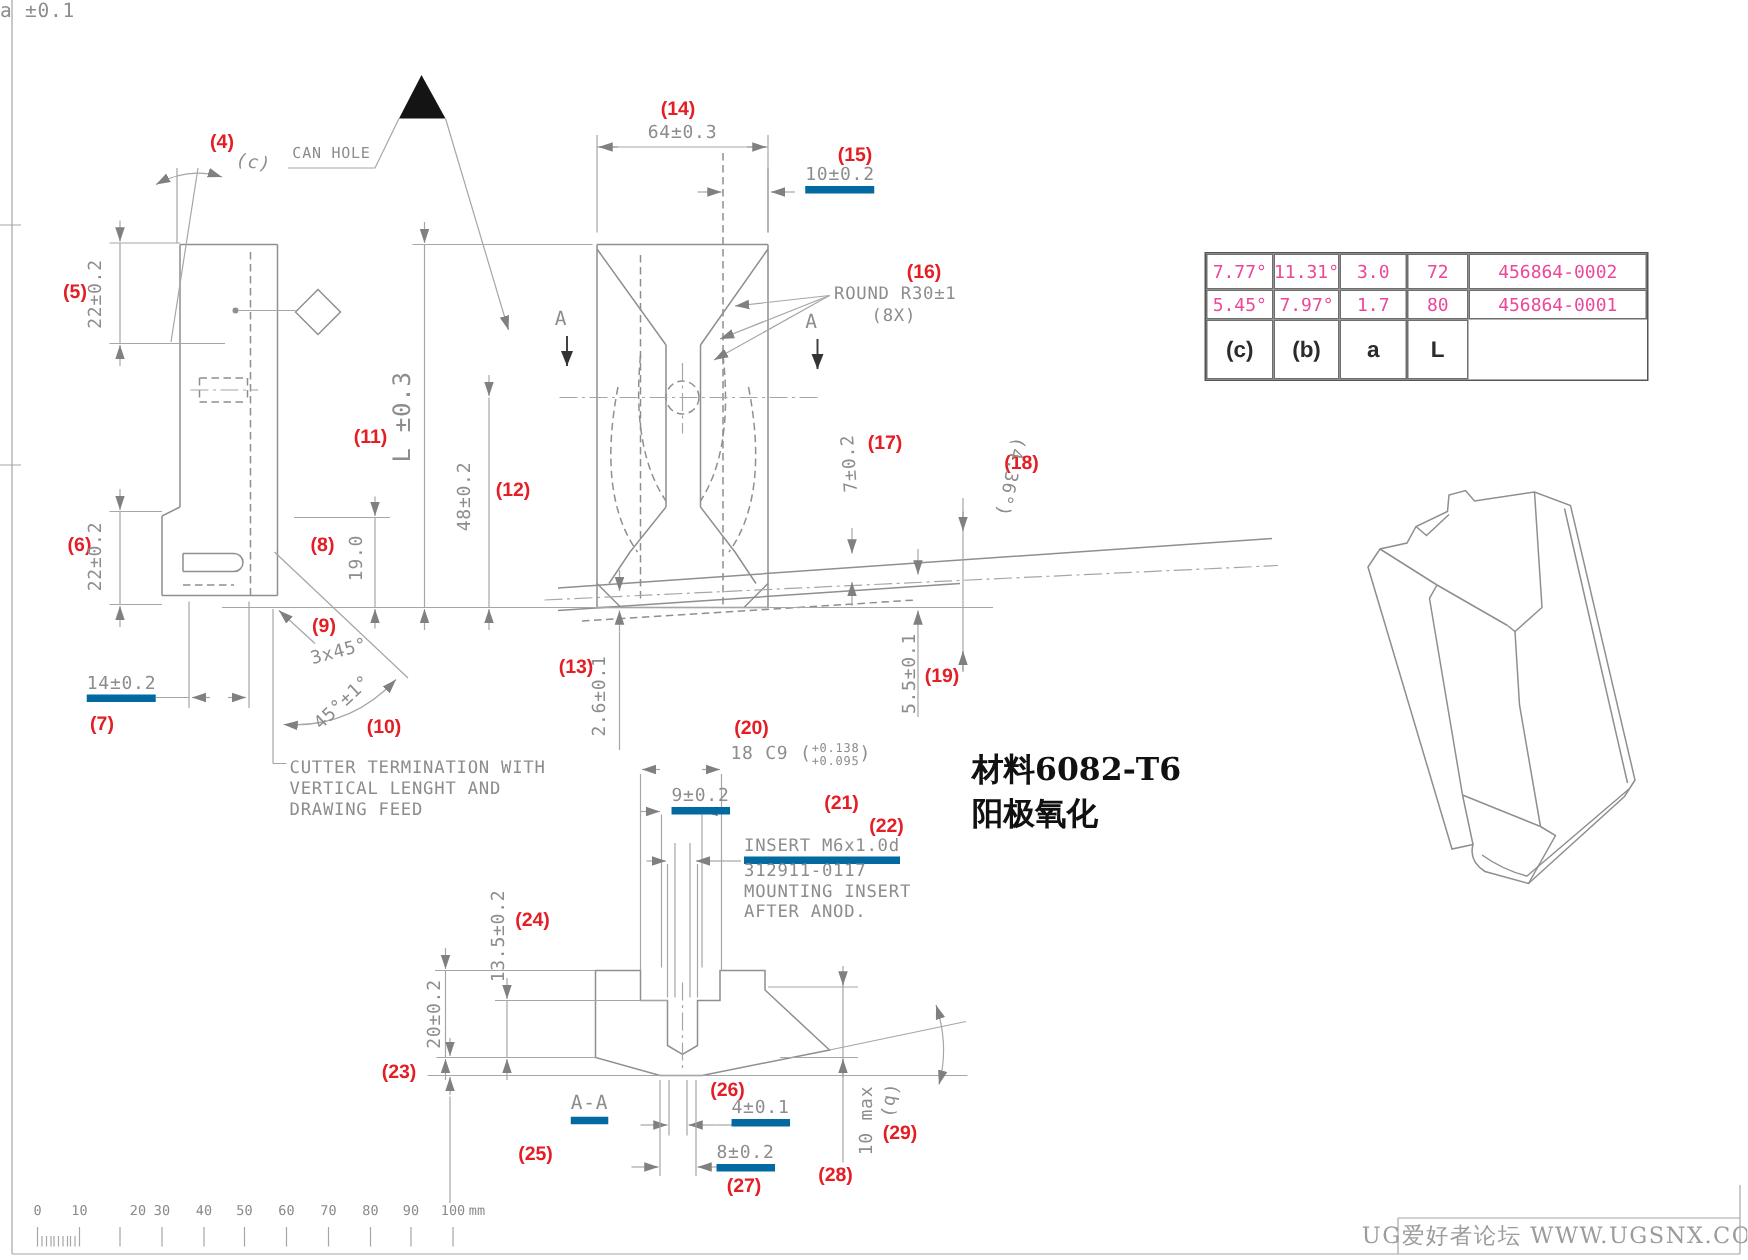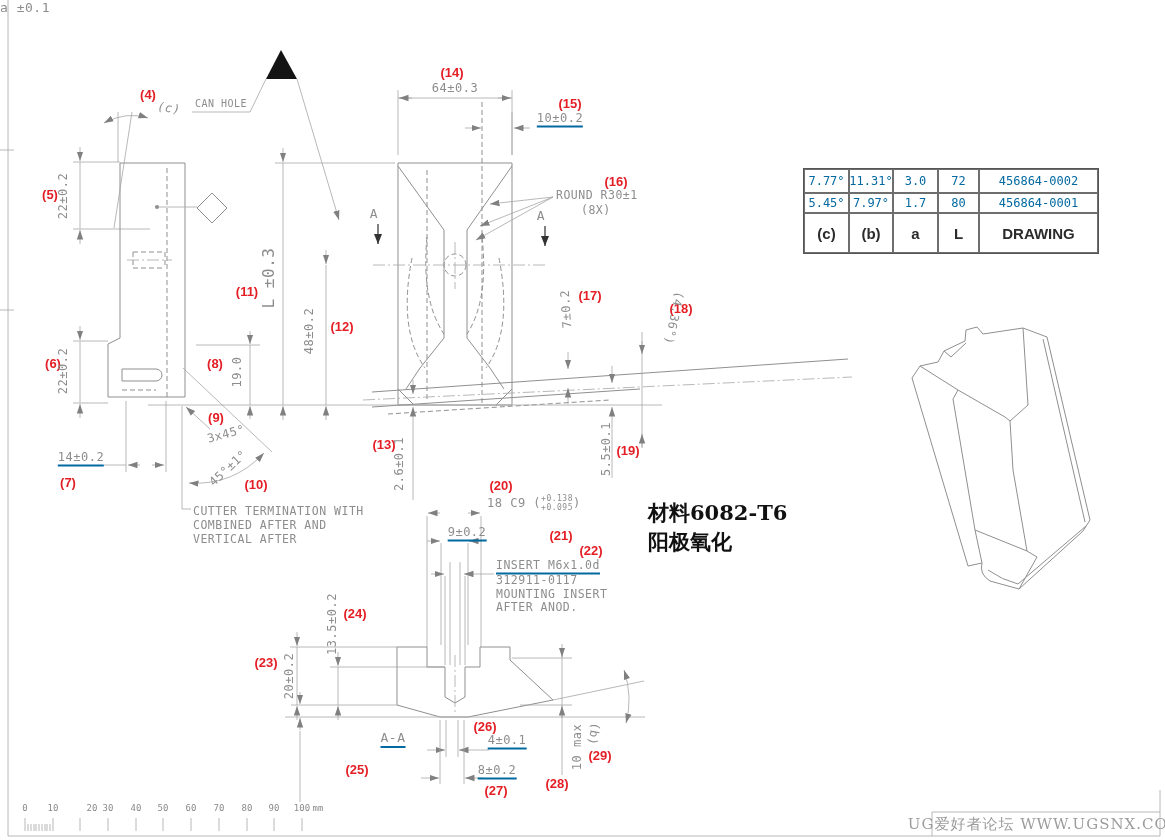--- a/index.html
+++ b/index.html
@@ -12,28 +12,28 @@
   .sdd{stroke-dasharray:12 3 2 3;}
   .sb {stroke:#3d3d3d;stroke-width:1.3;fill:none;}
   span{position:absolute;white-space:nowrap;}
   .gd {font:12px "DejaVu Sans Mono",monospace;color:#8d8d8d;letter-spacing:.5px;}
   .gn {font:11.5px "DejaVu Sans Mono",monospace;color:#8d8d8d;letter-spacing:.5px;text-align:right;}
   .big{font-size:16px;}
   .red{font:700 13px "Liberation Sans",sans-serif;color:#e41e25;}
   .blk{font:700 21px "DejaVu Serif",serif;color:#111;}
   .wm {font:15px "DejaVu Serif",serif;color:#9c9c9c;letter-spacing:1px;}
   .rl {font:9px "DejaVu Sans Mono",monospace;color:#8a8a8a;}
-  .ul {border-bottom:2px solid #0369a1;padding-bottom:1px;}
+  .ul {border-bottom:5px solid #0369a1;padding-bottom:1px;}
   .it {font-style:italic;}
   .tolstack{display:inline-flex;flex-direction:column;font-size:8px;line-height:9px;vertical-align:middle;}
   #ptable{position:absolute;left:803px;top:168px;display:grid;
           grid-template-columns:45px 44px 45px 41px 119px;grid-template-rows:24px 20px 40px;
           border:1.5px solid #555;}
   #ptable div{border:0.5px solid #6e6e6e;display:flex;align-items:center;justify-content:center;}
-  .tval{font:12px "DejaVu Sans Mono",monospace;color:#0369a1;}
+  .tval{font:12px "DejaVu Sans Mono",monospace;color:#ec4899;}
   .thd {font:700 15px "Liberation Sans",sans-serif;color:#2b2b2b;}
 </style>
 </head>
 <body>
 
 <div id="page">
 
 <svg width="1165" height="840" viewBox="0 0 1165 840">
   <defs>
     <marker id="ma" markerWidth="11" markerHeight="9" refX="9.5" refY="4" orient="auto-start-reverse" markerUnits="userSpaceOnUse">
@@ -198,21 +198,21 @@
 <span class="red" style="left:384px;top:444px;transform:translate(-50%,-50%)">(13)</span>
 <span class="red" style="left:452px;top:72px; transform:translate(-50%,-50%)">(14)</span>
 <span class="red" style="left:570px;top:103px;transform:translate(-50%,-50%)">(15)</span>
 <span class="red" style="left:616px;top:181px;transform:translate(-50%,-50%)">(16)</span>
 <span class="red" style="left:590px;top:295px;transform:translate(-50%,-50%)">(17)</span>
 <span class="red" style="left:681px;top:308px;transform:translate(-50%,-50%)">(18)</span>
 <span class="red" style="left:628px;top:450px;transform:translate(-50%,-50%)">(19)</span>
 <span class="red" style="left:501px;top:485px;transform:translate(-50%,-50%)">(20)</span>
 <span class="red" style="left:561px;top:535px;transform:translate(-50%,-50%)">(21)</span>
 <span class="red" style="left:591px;top:550px;transform:translate(-50%,-50%)">(22)</span>
-<span class="red" style="left:266px;top:662px;transform:translate(-50%,-50%)">(23)</span>
+<span class="red" style="left:266px;top:714px;transform:translate(-50%,-50%)">(23)</span>
 <span class="red" style="left:355px;top:613px;transform:translate(-50%,-50%)">(24)</span>
 <span class="red" style="left:357px;top:769px;transform:translate(-50%,-50%)">(25)</span>
 <span class="red" style="left:485px;top:726px;transform:translate(-50%,-50%)">(26)</span>
 <span class="red" style="left:496px;top:790px;transform:translate(-50%,-50%)">(27)</span>
 <span class="red" style="left:557px;top:783px;transform:translate(-50%,-50%)">(28)</span>
 <span class="red" style="left:600px;top:755px;transform:translate(-50%,-50%)">(29)</span>
 
 <span class="gd it" style="left:169px;top:108px;transform:translate(-50%,-50%) rotate(8deg)">(c)</span>
 <span class="gd" style="left:63px;top:196px;transform:translate(-50%,-50%) rotate(-90deg)">22±0.2</span>
 <span class="gd" style="left:63px;top:371px;transform:translate(-50%,-50%) rotate(-90deg)">22±0.2</span>
@@ -241,22 +241,22 @@
 <span class="gd" style="font-size:13px" style2="">a ±0.1</span>
 <span class="gd ul" style="left:507px;top:741px;transform:translate(-50%,-50%)">4±0.1</span>
 <span class="gd ul" style="left:497px;top:771px;transform:translate(-50%,-50%)">8±0.2</span>
 <span class="gd" style="left:577px;top:747px;transform:translate(-50%,-50%) rotate(-90deg)">10 max</span>
 <span class="gd" style="left:594px;top:734px;transform:translate(-50%,-50%) rotate(100deg)">(b)</span>
 
 <span class="gd" style="font-size:10px;left:221px;top:103px;transform:translate(-50%,-50%)">CAN HOLE</span>
 <span class="gn" style="left:556px;top:195px;transform:translate(0,-50%)">ROUND R30±1</span>
 <span class="gn" style="left:581px;top:210px;transform:translate(0,-50%)">(8X)</span>
 <span class="gn" style="left:193px;top:511px;transform:translate(0,-50%)">CUTTER TERMINATION WITH</span>
-<span class="gn" style="left:193px;top:525px;transform:translate(0,-50%)">COMBINED AFTER AND</span>
-<span class="gn" style="left:193px;top:539px;transform:translate(0,-50%)">VERTICAL AFTER</span>
+<span class="gn" style="left:193px;top:525px;transform:translate(0,-50%)">VERTICAL LENGHT AND</span>
+<span class="gn" style="left:193px;top:539px;transform:translate(0,-50%)">DRAWING FEED</span>
 <span class="gn ul" style="left:496px;top:566px;transform:translate(0,-50%)">INSERT M6x1.0d</span>
 <span class="gn" style="left:496px;top:580px;transform:translate(0,-50%)">312911-0117</span>
 <span class="gn" style="left:496px;top:594px;transform:translate(0,-50%)">MOUNTING INSERT</span>
 <span class="gn" style="left:496px;top:607px;transform:translate(0,-50%)">AFTER ANOD.</span>
 <span class="gd" style="font-size:13px;left:374px;top:213px;transform:translate(-50%,-50%)">A</span>
 <span class="gd" style="font-size:13px;left:541px;top:215px;transform:translate(-50%,-50%)">A</span>
 <span class="gd ul" style="font-size:13px;left:393px;top:739px;transform:translate(-50%,-50%)">A-A</span>
 
 <span class="blk" style="left:648px;top:513px;transform:translate(0,-50%)">材料6082-T6</span>
 <span class="blk" style="left:648px;top:542px;transform:translate(0,-50%)">阳极氧化</span>
@@ -269,21 +269,20 @@
   <div class="tval">456864-0002</div>
   <div class="tval">5.45°</div>
   <div class="tval">7.97°</div>
   <div class="tval">1.7</div>
   <div class="tval">80</div>
   <div class="tval">456864-0001</div>
   <div class="thd">(c)</div>
   <div class="thd">(b)</div>
   <div class="thd">a</div>
   <div class="thd">L</div>
-  <div class="thd">DRAWING</div>
 </div>
 
 <span class="rl" style="left:25px;top:808px;transform:translate(-50%,-50%)">0</span>
 <span class="rl" style="left:53px;top:808px;transform:translate(-50%,-50%)">10</span>
 <span class="rl" style="left:92px;top:808px;transform:translate(-50%,-50%)">20</span>
 <span class="rl" style="left:108px;top:808px;transform:translate(-50%,-50%)">30</span>
 <span class="rl" style="left:136px;top:808px;transform:translate(-50%,-50%)">40</span>
 <span class="rl" style="left:163px;top:808px;transform:translate(-50%,-50%)">50</span>
 <span class="rl" style="left:191px;top:808px;transform:translate(-50%,-50%)">60</span>
 <span class="rl" style="left:219px;top:808px;transform:translate(-50%,-50%)">70</span>

